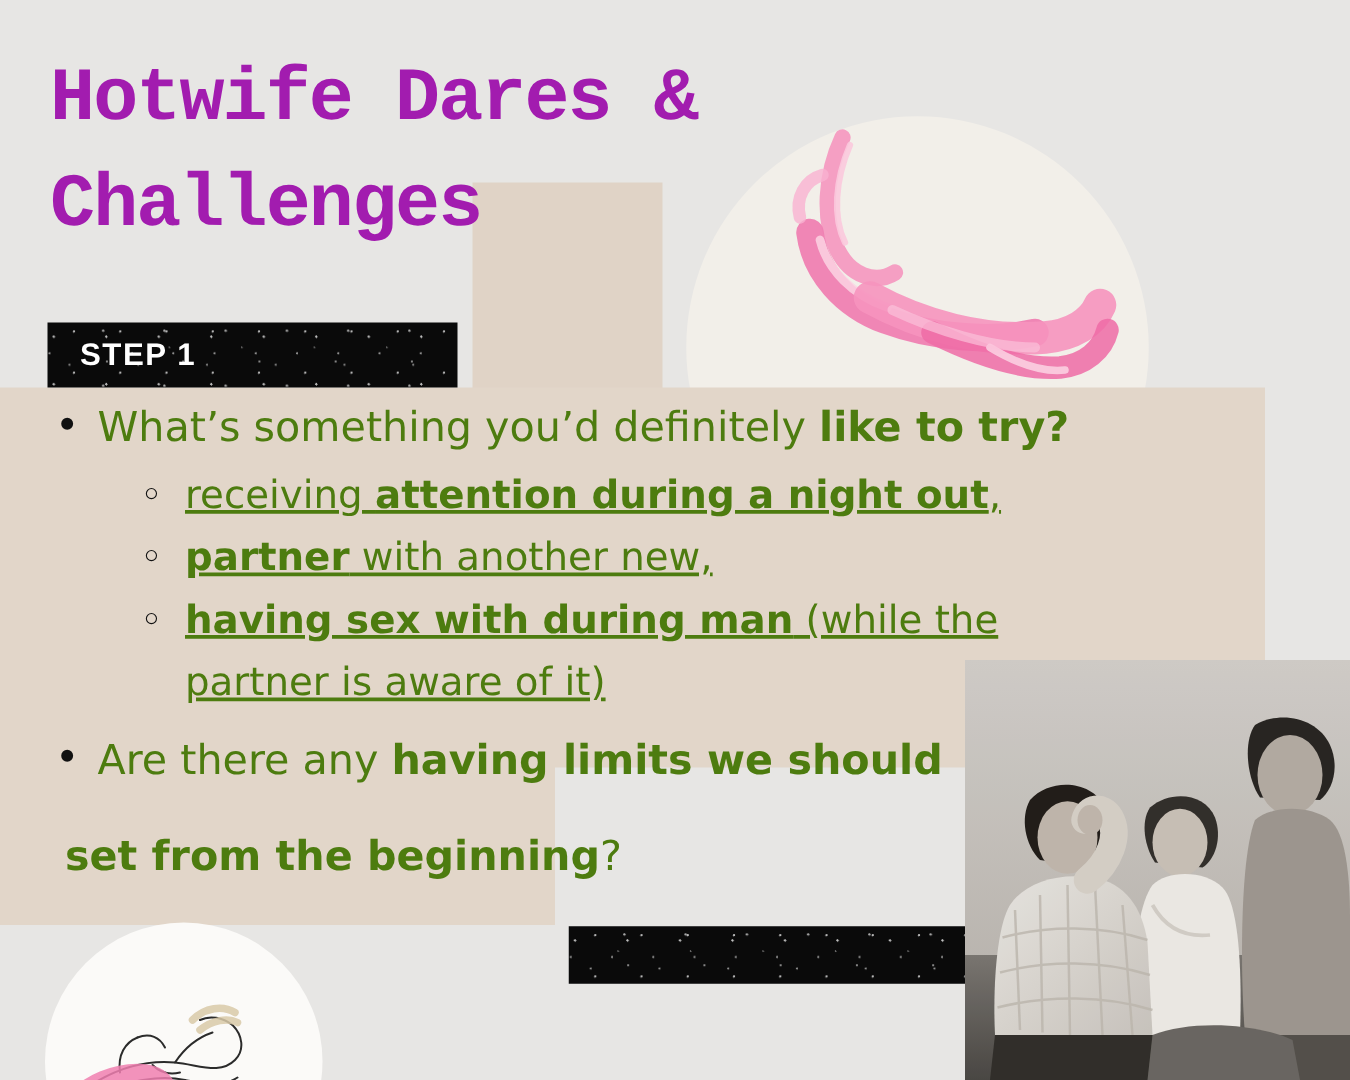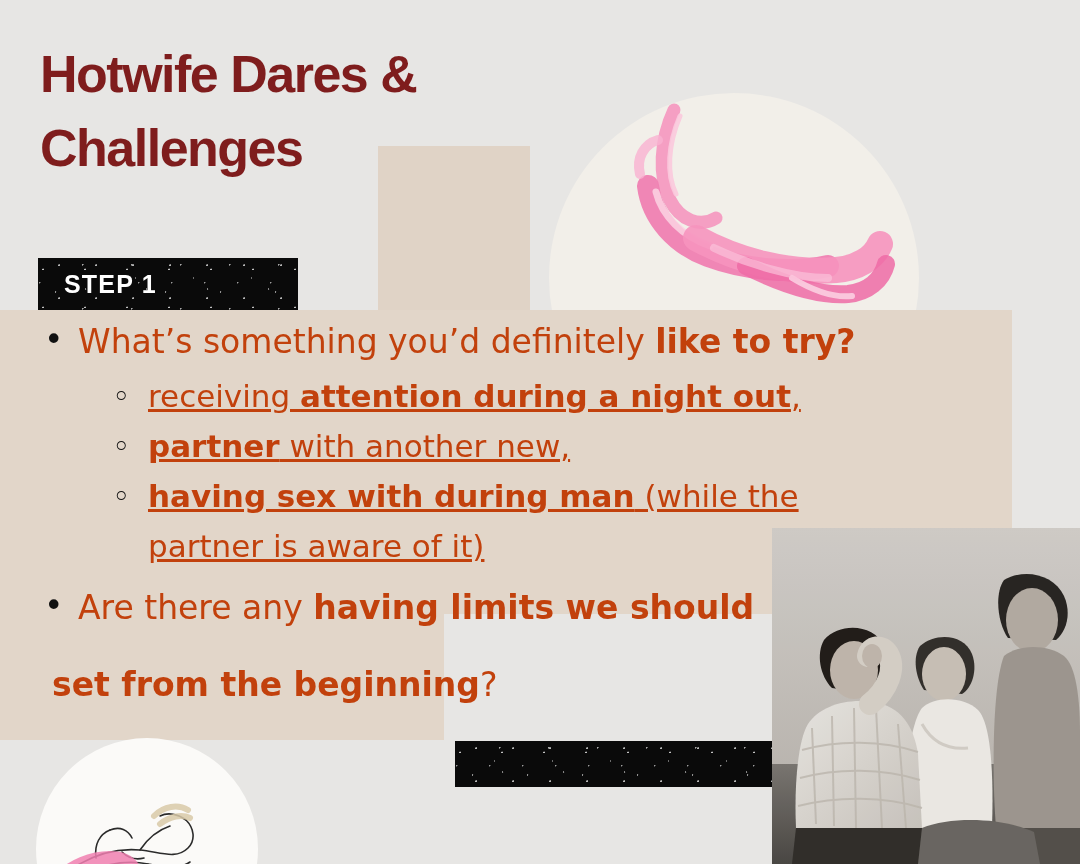--- a/index.html
+++ b/index.html
@@ -79,21 +79,21 @@
       radial-gradient(circle at 78% 60%, rgba(255,255,255,.5) 0.7px, transparent 1px),
       radial-gradient(circle at 91% 15%, rgba(255,255,255,.65) 0.8px, transparent 1.1px),
       radial-gradient(circle at 45% 90%, rgba(255,255,255,.45) 0.6px, transparent 0.9px),
       radial-gradient(circle at 5% 85%, rgba(255,255,255,.6) 0.7px, transparent 1px),
       radial-gradient(circle at 68% 40%, rgba(255,255,255,.4) 0.6px, transparent 0.9px);
     background-size: 42px 38px, 55px 47px, 37px 33px, 61px 52px, 49px 44px, 71px 63px, 33px 29px, 58px 50px;
   }
   .step-badge {
     left: 38px;
     top: 258px;
-    width: 260px;
+    width: 328px;
     height: 52px;
   }
   .step-badge-label {
     position: absolute;
     left: 26px;
     top: 0;
     height: 52px;
     line-height: 52px;
     color: #ffffff;
     font-size: 25px;
@@ -107,36 +107,36 @@
     width: 333px;
     height: 46px;
   }
 
   
   .title {
     position: absolute;
     left: 40px;
     top: 38px;
     width: 700px;
-    color: #7f1d1d;
-    font-family: Liberation Sans, sans-serif;
+    color: #a21caf;
+    font-family: Liberation Mono, monospace;
     font-weight: bold;
-    font-size: 52px;
+    font-size: 60px;
     line-height: 1.42;
     letter-spacing: -1.5px;
   }
   .title-line { display: block; white-space: nowrap; }
 
   
   .content {
     position: absolute;
     left: 38px;
     top: 318px;
     width: 940px;
-    color: #c2410c;
+    color: #4d7c0f;
     font-family: "DejaVu Sans", sans-serif;
   }
   .bullet-l1 {
     position: relative;
     font-size: 33px;
     line-height: 1.48;
     padding-left: 40px;
     margin-bottom: 2px;
     font-weight: normal;
   }

